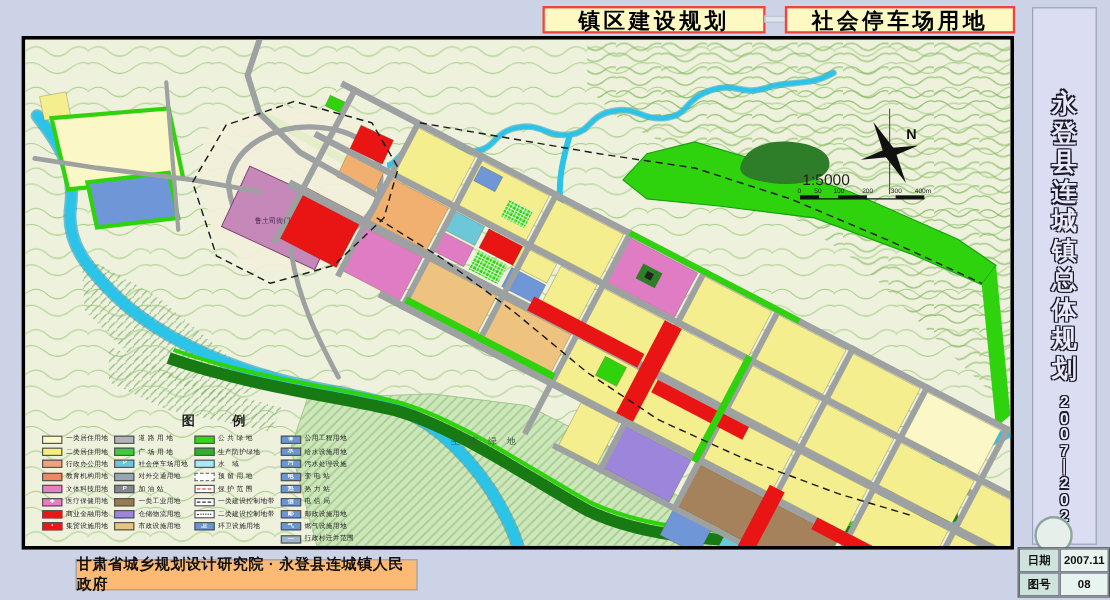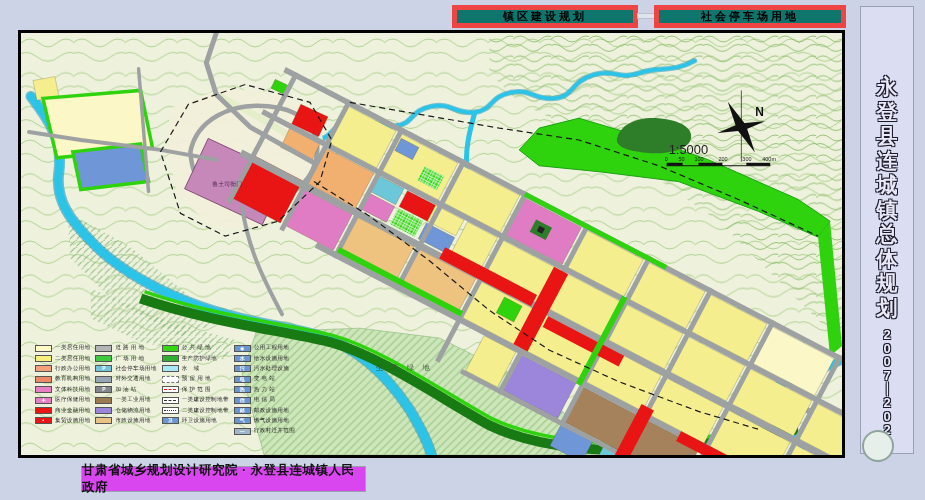--- a/index.html
+++ b/index.html
@@ -1,22 +1,22 @@
 <!DOCTYPE html>
 <html style="--pagebg: #ccd3e6; --base: #eef2dd; --contour: #a6cc86; --contour2: #85b862; --water: #2ac4e8; --wateredge: #0f8fc0; --green: #2fd30d; --darkgreen: #187a12; --forest: #2e7d28; --yellow: #f5ee8e; --lightyellow: #fbf7c6; --red: #e91414; --pink: #e07cc4; --heritage: #c687b9; --orange: #f2b070; --tan: #eec27f; --brown: #a5825c; --purple: #9b86dc; --blue: #6f96d6; --cyan: #6cc8d9; --road: #9ea1a1; --hatchbg: #cde6ba; --hatchline: #a3cc8f;"><head>
 <meta charset="utf-8">
 <style>
   html,body{margin:0;padding:0;}
   body{width:925px;height:500px;position:relative;overflow:hidden;
        font-family:"Liberation Sans","DejaVu Sans",sans-serif;
        background:var(--pagebg,#ccd3e6);}
   
-  .tbox{position:absolute;height:23px;background:#0f766e;border:5px solid #ef4444;
+  .tbox{position:absolute;height:23px;background:#fef9c3;border:2px solid #ef4444;
         display:flex;align-items:center;justify-content:center;
-        font-weight:bold;font-size:11px;letter-spacing:3px;color:#000;box-sizing:border-box;}
+        font-weight:bold;font-size:18px;letter-spacing:3px;color:#000;box-sizing:border-box;}
   #tbox1{left:452px;top:5px;width:186px;}
   #tbox2{left:654px;top:5px;width:192px;}
   #tconn{position:absolute;left:637px;top:13px;width:18px;height:6px;background:#dde4ee;border:1px solid #b8c0d0;box-sizing:border-box;}
   
   #map-wrap{position:absolute;left:18px;top:30px;width:827px;height:428px;
             border:3px solid #000;box-sizing:border-box;background:#eef2dd;overflow:hidden;}
   #map-svg{width:100%;height:100%;display:block;}
   .ctp{fill:none;stroke:var(--contour,#a6cc86);stroke-width:.9;}
   .ctp2{fill:none;stroke:var(--contour2,#8abb66);stroke-width:1;}
   .y{fill:var(--yellow);}.ly{fill:var(--lightyellow);}.rd{fill:var(--red);}
@@ -53,23 +53,23 @@
   .vyears span.rot{transform:rotate(90deg);height:14px;}
   #seal{position:absolute;left:14px;top:430px;width:28px;height:28px;border-radius:50%;
         border:2px solid #8fa49c;background:#e6efe9;}
   #side-table{position:absolute;left:0px;top:456px;width:77px;height:42px;border:1px solid #555;
               box-sizing:border-box;display:grid;grid-template-columns:34px 1fr;grid-template-rows:1fr 1fr;z-index:2;}
   #side-table .cell{border:0.5px solid #667;display:flex;align-items:center;justify-content:center;
               font-size:9.5px;font-weight:bold;color:#111;}
   #side-table .lab{background:#cfe3dd;}
   #side-table .val{background:#e8f4f0;}
   
-  #org-box{position:absolute;left:63px;top:466px;width:285px;height:26px;background:#d946ef;
+  #org-box{position:absolute;left:63px;top:466px;width:285px;height:26px;background:#fdba74;
            border:1px solid #98a2ae;box-sizing:border-box;display:flex;align-items:center;justify-content:center;
-           font-size:12.5px;font-weight:bold;letter-spacing:.5px;color:#111;margin-left:18px;}
+           font-size:12.5px;font-weight:bold;letter-spacing:.5px;color:#111;}
   
   text{font-family:"Liberation Sans","DejaVu Sans",sans-serif;}
 </style>
 </head>
 <body>
 
 <div class="tbox" id="tbox1">镇区建设规划</div>
 <div id="tconn"></div>
 <div class="tbox" id="tbox2">社会停车场用地</div>
 
@@ -267,20 +267,21 @@
         <text x="724" y="129">300</text>
         <text x="744" y="129">400m</text>
       </g>
     </g>
 
     <text x="356" y="340" font-size="7.5" fill="#3a5a3a" letter-spacing="3">生 态 绿 地</text>
     <text x="192" y="154" font-size="6" fill="#45254a">鲁土司衙门</text>
   </svg>
 
   <div id="legend">
+    <div class="ttl">图　例</div>
     <div class="cols">
       <div class="col">
           <div class="li">
             <span class="sw solid" style="background: rgb(253, 250, 200);"></span>
             <span class="lb">一类居住用地</span>
           </div>
           <div class="li">
             <span class="sw solid" style="background: rgb(246, 238, 125);"></span>
             <span class="lb">二类居住用地</span>
           </div>
@@ -473,15 +474,21 @@
         <span>0</span>
         <span>7</span>
         <span class="rot">—</span>
         <span>2</span>
         <span>0</span>
         <span>2</span>
         <span>0</span>
       </div>
   </div>
   <div id="seal"></div>
+  <div id="side-table">
+    <div class="cell lab">日期</div>
+    <div class="cell val">2007.11</div>
+    <div class="cell lab">图号</div>
+    <div class="cell val">08</div>
+  </div>
 </div>
 
 <div id="org-box">甘肃省城乡规划设计研究院 · 永登县连城镇人民政府</div>
 
 </body></html>

